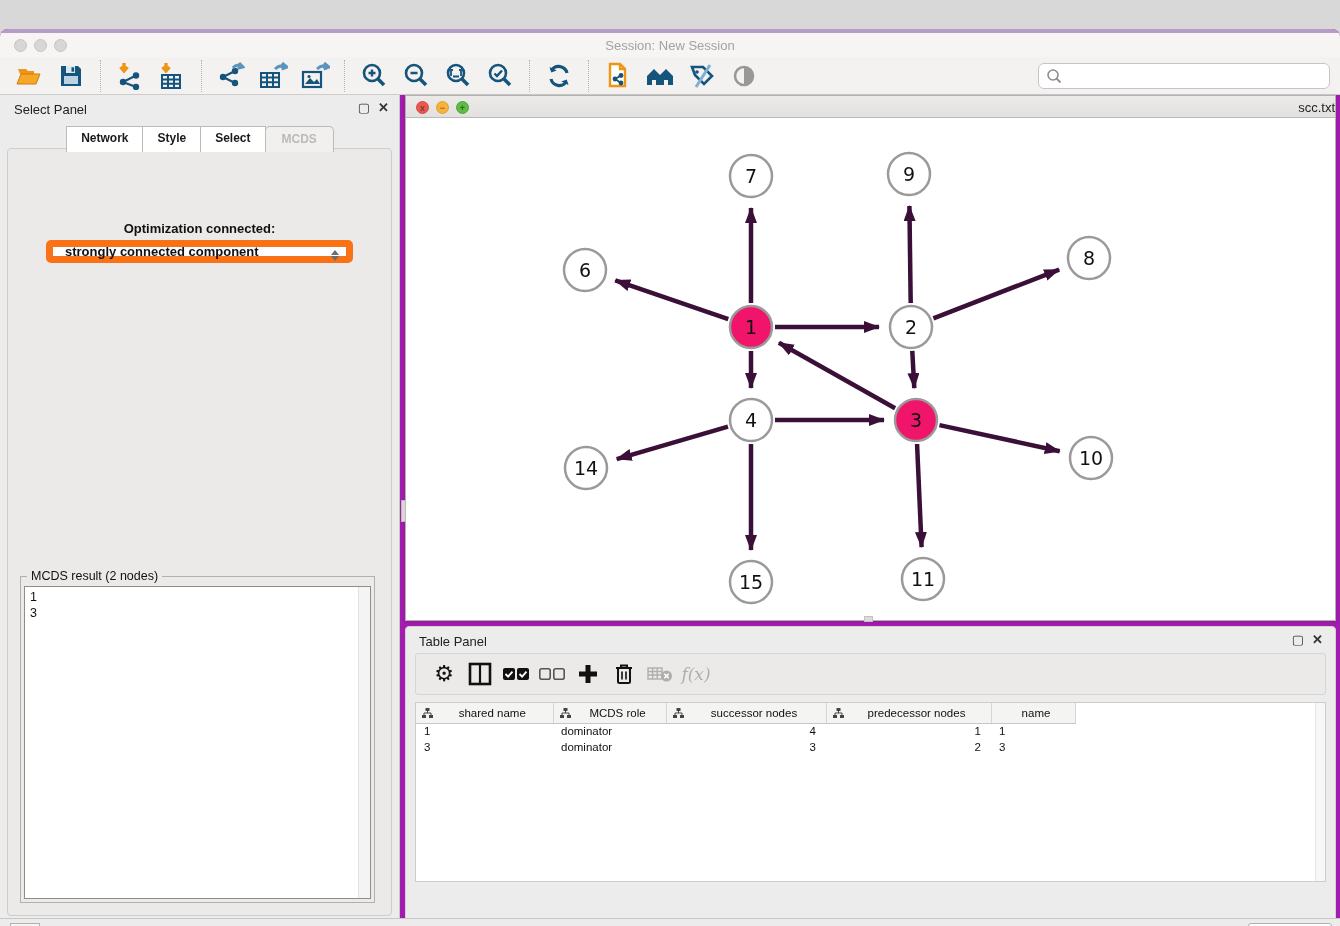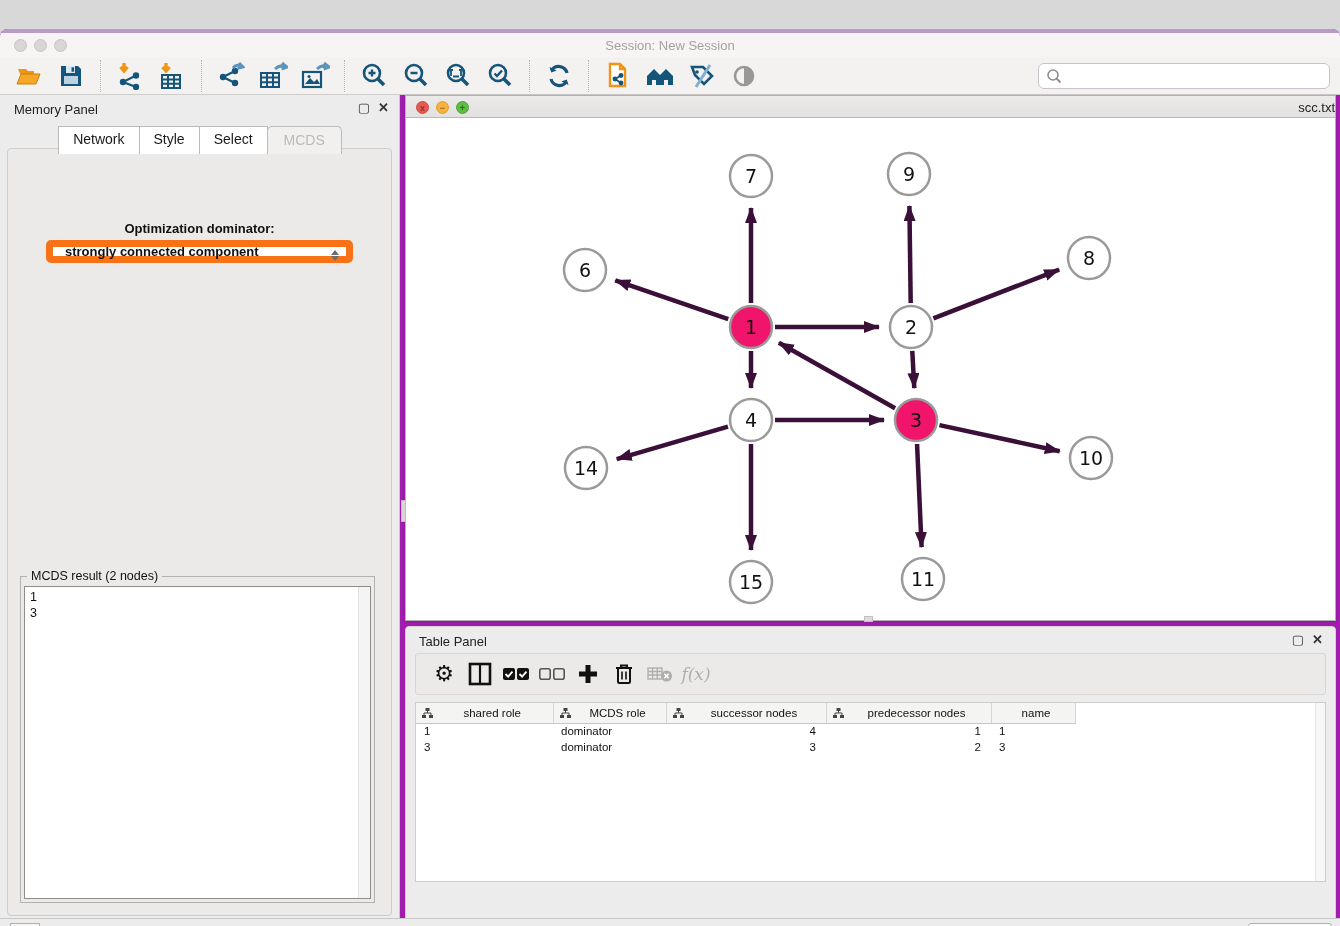--- a/index.html
+++ b/index.html
@@ -22,21 +22,21 @@
 
   
   .control-panel { position:absolute; top:66px; left:0; width:400px; bottom:33px; background:#ececec; border-right:1px solid #c9c7c5; }
   .panel-head { position:relative; height:28px; }
   .panel-title { position:absolute; left:14px; top:7px; font-size:13px; color:#222; }
   .panel-btns { position:absolute; right:10px; top:6px; display:flex; gap:8px; }
   .pbtn { font-size:13px; color:#333; line-height:14px; cursor:default; }
   .pbtn.x { font-weight:bold; }
 
   .cp-tabs { position:absolute; top:31px; left:0; width:100%; display:flex; justify-content:center; z-index:3; }
-  .cp-tab { background:#fff; border:1px solid #bdbbb9; border-bottom:none; padding:4px 14px 5px; font-size:14px; font-weight:normal; color:#1a1a1a; margin-right:-1px; }
+  .cp-tab { background:#fff; border:1px solid #bdbbb9; border-bottom:none; padding:4px 14px 5px; font-size:12px; font-weight:bold; color:#1a1a1a; margin-right:-1px; }
   .cp-tab.active { background:#f1f0ef; color:#bcbab8; border-radius:5px 5px 0 0; padding:5px 16px 6px; }
   .cp-content { position:absolute; top:53px; left:7px; right:7px; bottom:6px; background:#ebeae9; border:1px solid #cfcdcb; border-radius:4px; }
 
   .opt-label { position:absolute; top:72px; width:100%; text-align:center; font-size:13px; font-weight:bold; color:#111; }
   .select-box { position:absolute; top:91px; left:38px; right:38px; height:23px; background:#fff; border:7px solid #f97316; border-radius:5px; display:flex; align-items:center; font-size:13px; font-weight:bold; color:#111; padding-left:12px; }
   .stepper { position:absolute; right:7px; top:3px; display:flex; flex-direction:column; gap:1px; }
   .stepper .up { width:0; height:0; border-left:4px solid transparent; border-right:4px solid transparent; border-bottom:5px solid #6f6d6b; }
   .stepper .dn { width:0; height:0; border-left:4px solid transparent; border-right:4px solid transparent; border-top:5px solid #6f6d6b; }
   .btn-row { position:absolute; top:124px; width:100%; display:flex; justify-content:center; gap:14px; }
   .push-btn { background:#fff; border:1px solid #a5a3a1; border-radius:7px; font-size:13px; font-weight:bold; color:#111; padding:3px 16px; height:23px; }
@@ -232,34 +232,34 @@
       <svg width="18" height="18" viewBox="0 0 18 18">
           <circle cx="8" cy="8" r="5" fill="none" stroke="#8e8c90" stroke-width="1.6"></circle>
           <path d="M11.5 11.5 l4 4" stroke="#8e8c90" stroke-width="1.8"></path>
         </svg>
       <input type="text" placeholder="" style="">
     </div>
   </div>
 
   <div class="control-panel">
     <div class="panel-head">
-      <span class="panel-title">Memory Panel</span>
+      <span class="panel-title">Select Panel</span>
       <span class="panel-btns">
         <span class="pbtn">▢</span>
         <span class="pbtn x">✕</span>
       </span>
     </div>
     <div class="cp-tabs">
       <div class="cp-tab">Network</div>
       <div class="cp-tab">Style</div>
       <div class="cp-tab">Select</div>
       <div class="cp-tab active">MCDS</div>
     </div>
     <div class="cp-content">
-      <div class="opt-label">Optimization dominator:</div>
+      <div class="opt-label">Optimization connected:</div>
       <div class="select-box">
         <span>strongly connected component</span>
         <span class="stepper">
             <span class="up"></span>
             <span class="dn"></span>
           </span>
       </div>
       <div class="result-group">
         <span class="result-legend">MCDS result (2 nodes)</span>
         <div class="result-area">
@@ -390,21 +390,21 @@
       <table class="data">
         <thead>
           <tr>
             <th style="width:137px"><span class="hier">
                   <svg width="11" height="11" viewBox="0 0 11 11">
                     <rect x="3.5" y="0" width="4" height="3" fill="#444"></rect>
                     <rect x="0" y="7" width="4" height="3" fill="#444"></rect>
                     <rect x="7" y="7" width="4" height="3" fill="#444"></rect>
                     <path d="M5.5 3 v2 M2 7 V5 h7 v2" stroke="#444" stroke-width="1" fill="none"></path>
                   </svg>
-                </span><span>shared role</span></th>
+                </span><span>shared name</span></th>
             <th style="width:113px"><span class="hier">
                   <svg width="11" height="11" viewBox="0 0 11 11">
                     <rect x="3.5" y="0" width="4" height="3" fill="#444"></rect>
                     <rect x="0" y="7" width="4" height="3" fill="#444"></rect>
                     <rect x="7" y="7" width="4" height="3" fill="#444"></rect>
                     <path d="M5.5 3 v2 M2 7 V5 h7 v2" stroke="#444" stroke-width="1" fill="none"></path>
                   </svg>
                 </span><span>MCDS role</span></th>
             <th style="width:160px"><span class="hier">
                   <svg width="11" height="11" viewBox="0 0 11 11">

